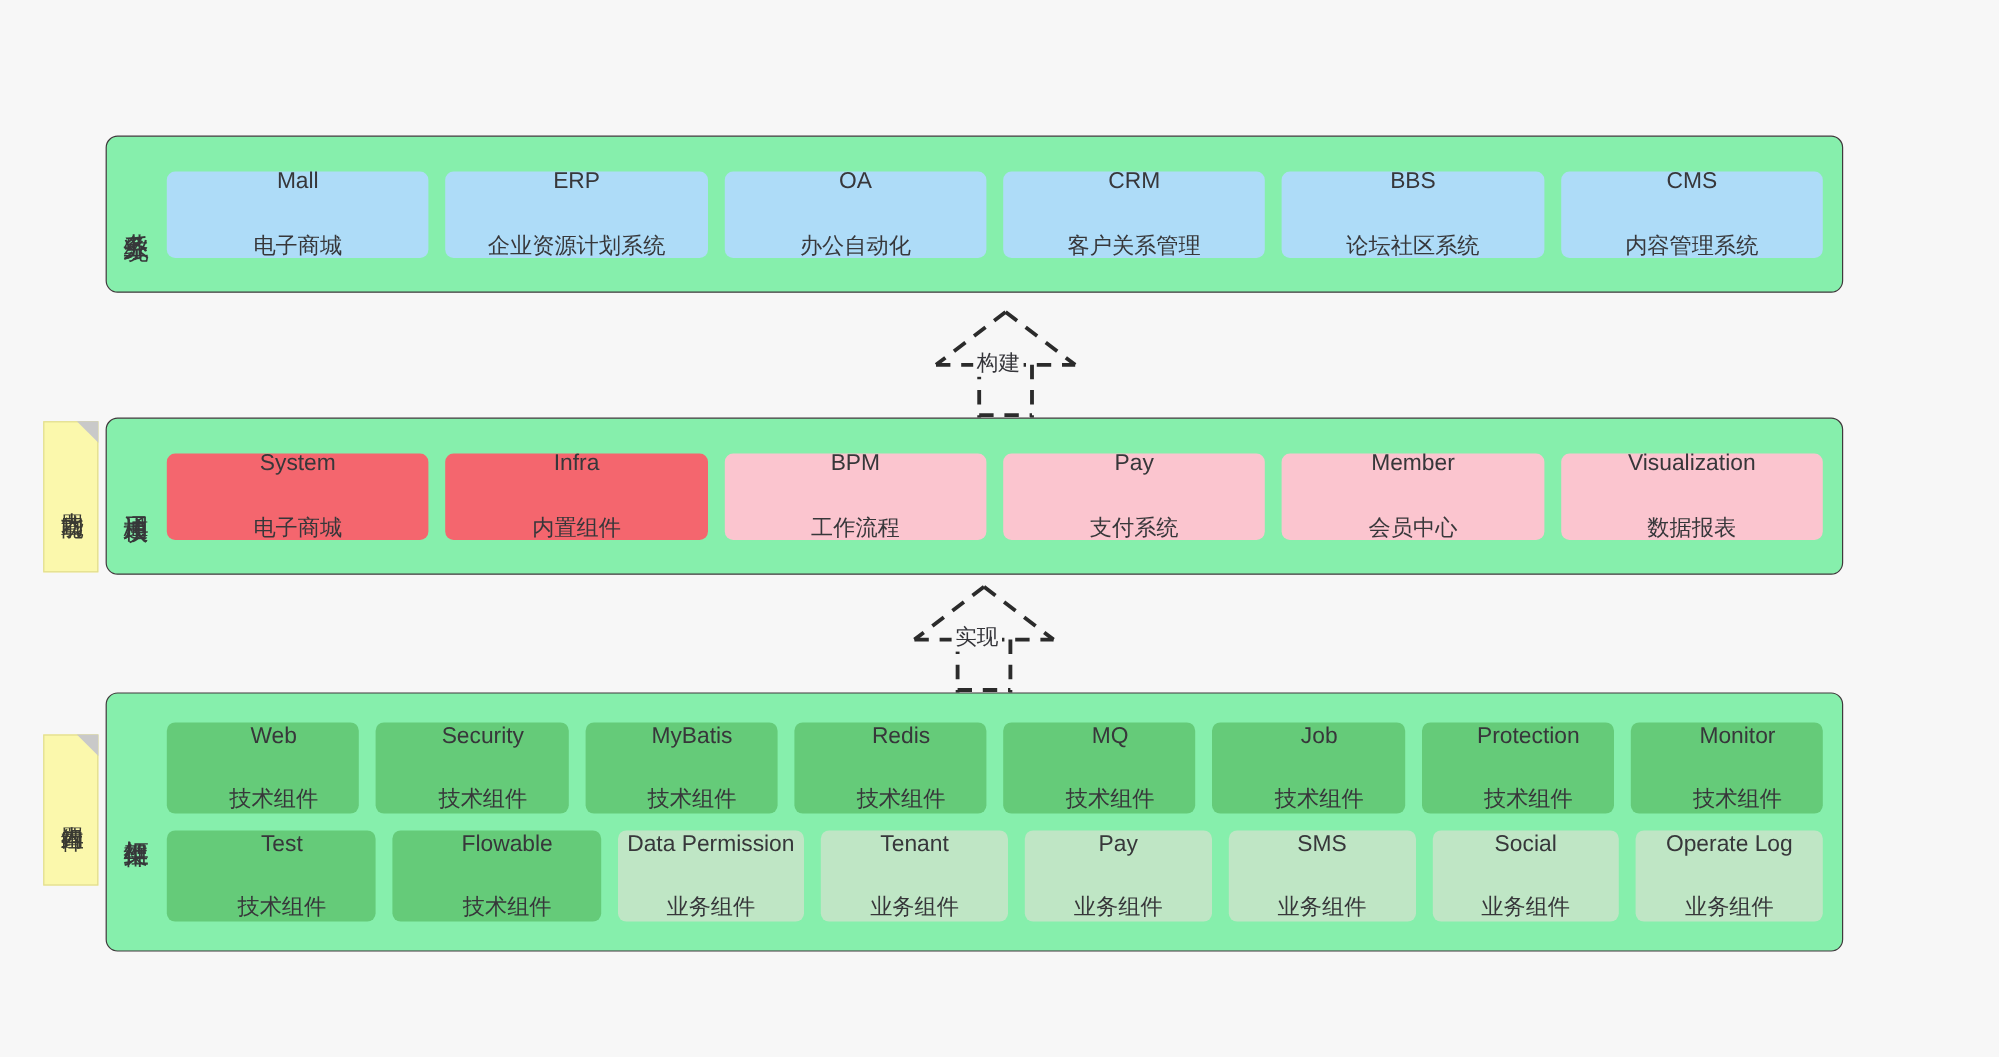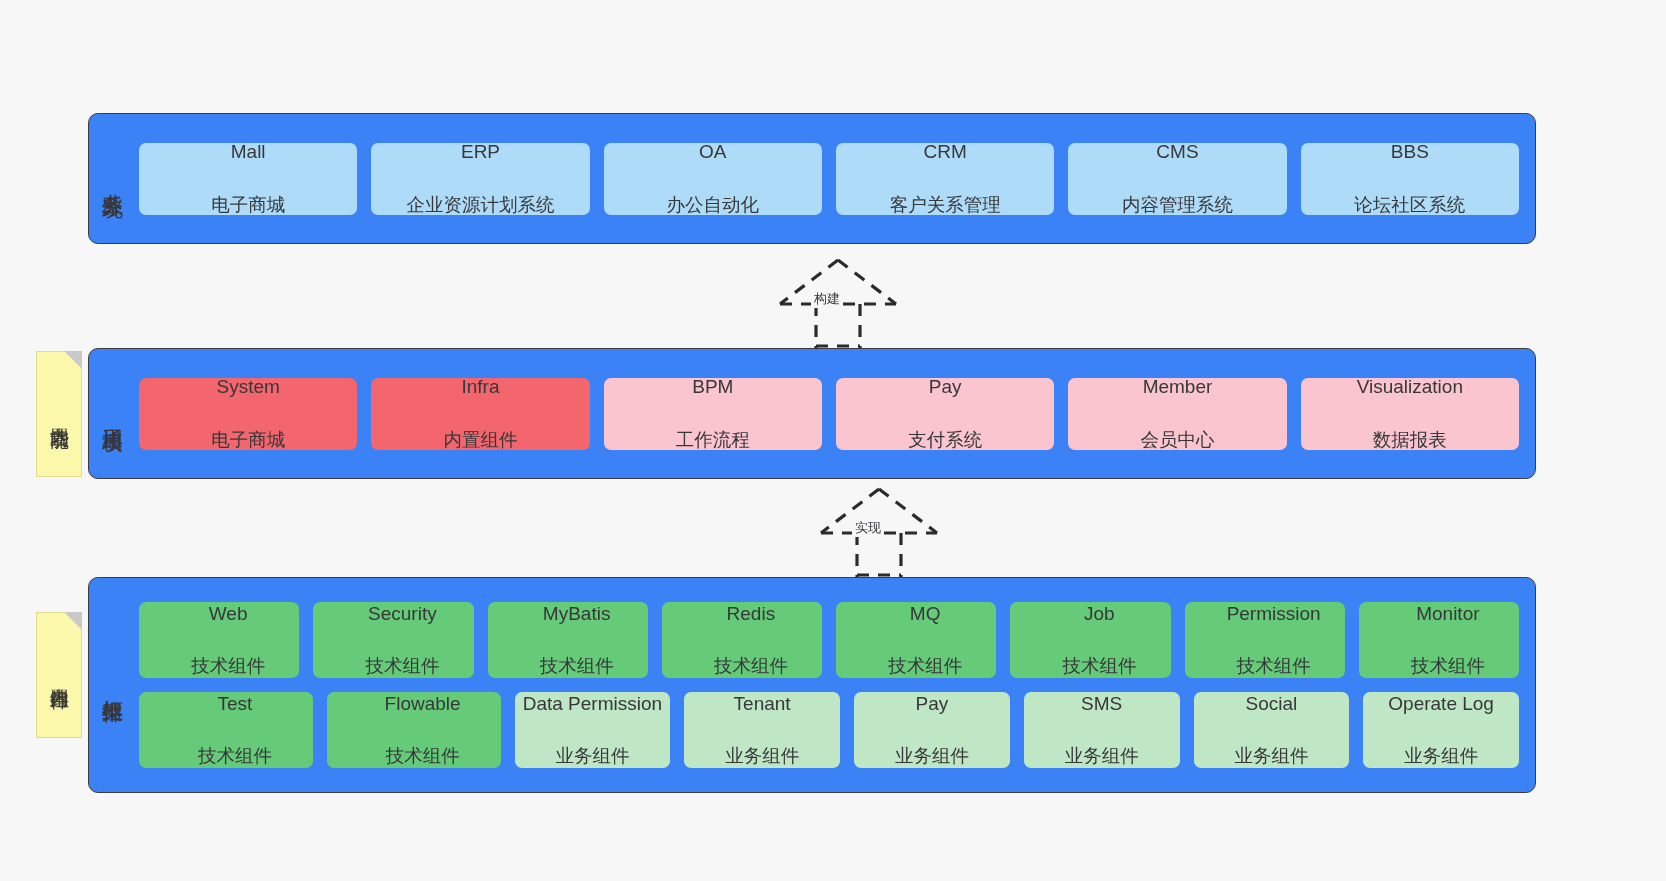--- a/index.html
+++ b/index.html
@@ -20,21 +20,21 @@
     position: relative;
     width: 1666px;
     height: 881px;
     background: #f7f7f7;
   }
 
   
   .layer {
     position: absolute;
     box-sizing: border-box;
-    background: #3b82f6;
+    background: #86efac;
     border: 1.6px solid #40393c;
     border-radius: 10px;
     display: flex;
     flex-direction: row;
     align-items: stretch;
     justify-content: center;
   }
   .layer-title {
     flex: 0 0 auto;
     width: 46px;
@@ -132,30 +132,30 @@
   #note-components { left: 36px; top: 612px; height: 126px; }
 
   
   .connector {
     position: absolute;
     z-index: 3;
   }
   .connector svg { display: block; overflow: visible; }
   .connector-label {
     position: absolute;
-    font-size: 13px;
+    font-size: 18px;
     color: #35353a;
     background: #f7f7f7;
     padding: 0 3px;
     white-space: nowrap;
     user-select: none;
   }
   #connector-build { left: 748px; top: 258px; width: 180px; height: 90px; }
   #connector-build .connector-label { left: 63px; top: 32px; }
-  #connector-impl  { left: 789px; top: 487px; width: 180px; height: 90px; }
+  #connector-impl  { left: 730px; top: 487px; width: 180px; height: 90px; }
   #connector-impl  .connector-label { left: 63px; top: 32px; }
 </style>
 </head>
 <body>
 
 <div id="canvas">
 
   <div class="layer" id="layer-business">
     <div class="layer-title">业务系统</div>
     <div class="layer-body">
@@ -170,26 +170,26 @@
         </div>
         <div class="card c-blue">
           <span class="card-en">OA</span>
           <span class="card-cn">办公自动化</span>
         </div>
         <div class="card c-blue">
           <span class="card-en">CRM</span>
           <span class="card-cn">客户关系管理</span>
         </div>
         <div class="card c-blue">
+          <span class="card-en">BBS</span>
+          <span class="card-cn">论坛社区系统</span>
+        </div>
+        <div class="card c-blue">
           <span class="card-en">CMS</span>
           <span class="card-cn">内容管理系统</span>
-        </div>
-        <div class="card c-blue">
-          <span class="card-en">BBS</span>
-          <span class="card-cn">论坛社区系统</span>
         </div>
       </div>
     </div>
   </div>
 
   <div class="connector" id="connector-build">
     <svg width="180" height="90" viewBox="0 0 180 90">
       <path d="M90 2 L148 46" stroke="#2b2b2b" stroke-width="3.2" fill="none" stroke-dasharray="12 9" stroke-linecap="butt"></path>
       <path d="M90 2 L32 46" stroke="#2b2b2b" stroke-width="3.2" fill="none" stroke-dasharray="12 9" stroke-linecap="butt"></path>
       <path d="M32 46 L148 46" stroke="#2b2b2b" stroke-width="3.2" fill="none" stroke-dasharray="12 9" stroke-linecap="butt"></path>
@@ -277,21 +277,21 @@
         </div>
         <div class="card c-green">
           <span class="card-en">MQ</span>
           <span class="card-cn">技术组件</span>
         </div>
         <div class="card c-green">
           <span class="card-en">Job</span>
           <span class="card-cn">技术组件</span>
         </div>
         <div class="card c-green">
-          <span class="card-en">Permission</span>
+          <span class="card-en">Protection</span>
           <span class="card-cn">技术组件</span>
         </div>
         <div class="card c-green">
           <span class="card-en">Monitor</span>
           <span class="card-cn">技术组件</span>
         </div>
       </div>
 
       <div class="row">
         <div class="card c-green">

